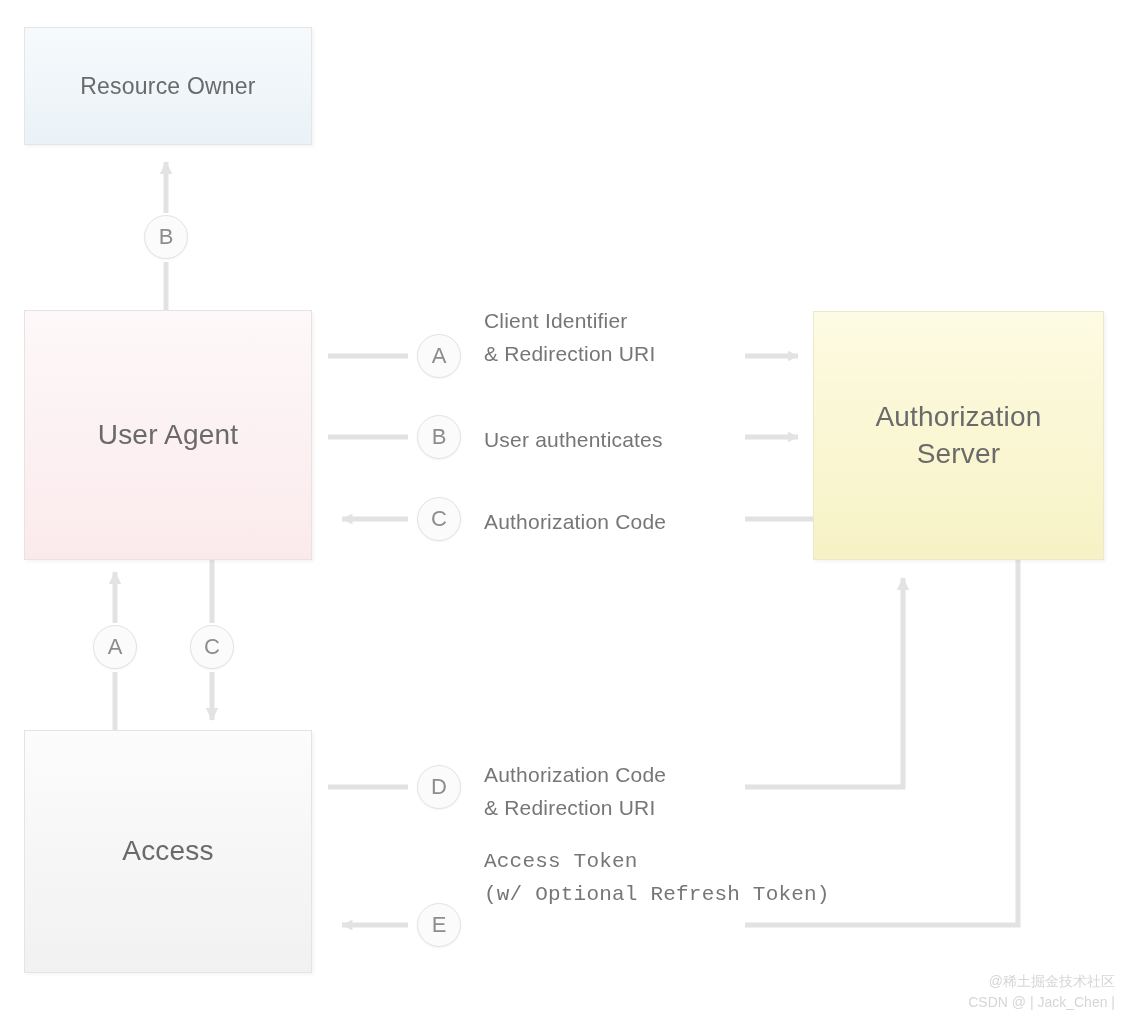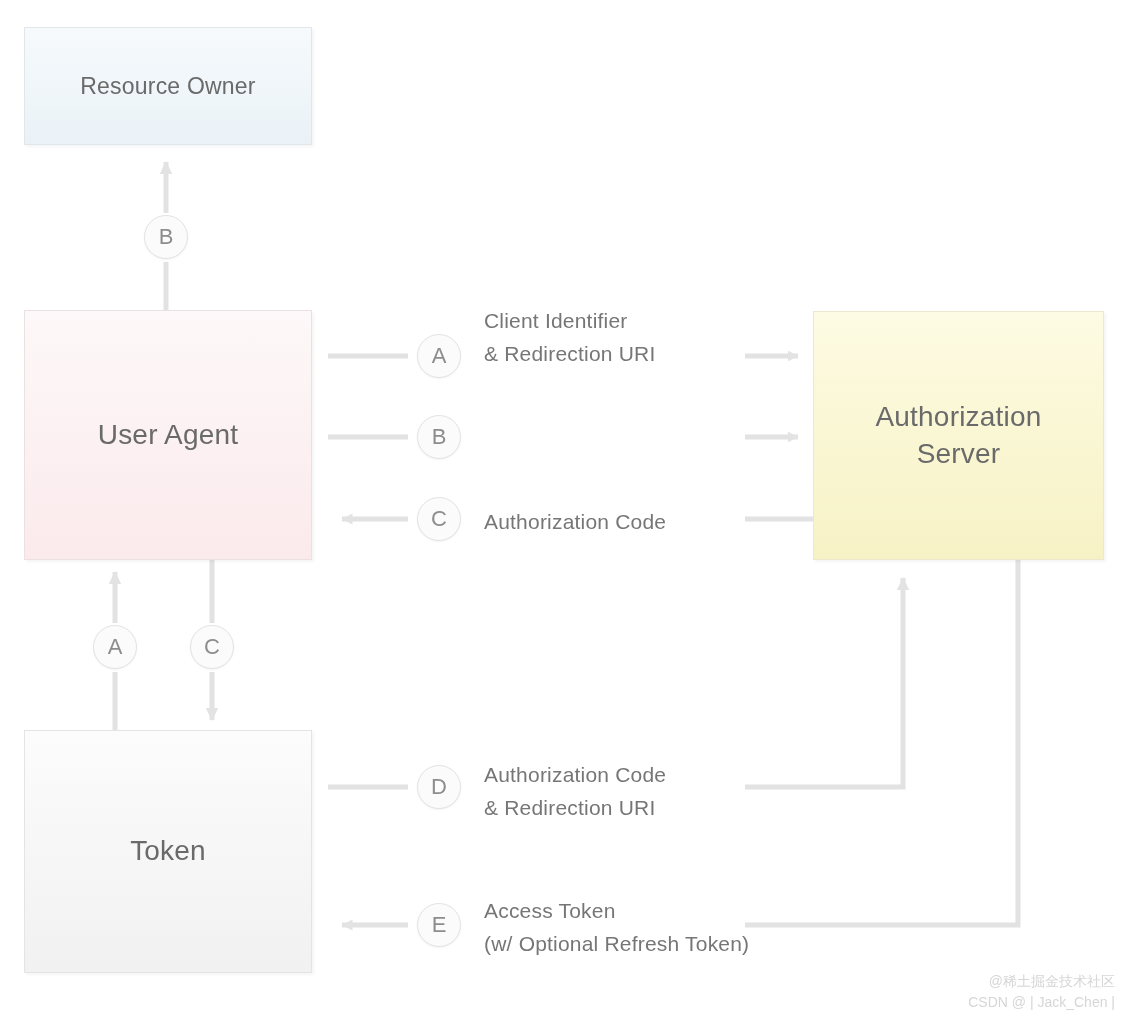--- a/index.html
+++ b/index.html
@@ -108,21 +108,21 @@
     color: #767676;
     font-size: 21px;
     line-height: 1.55;
     letter-spacing: 0.2px;
     white-space: pre-line;
   }
   #text-row-a { left: 484px; top: 305px; }
   #text-row-b { left: 484px; top: 424px; }
   #text-row-c { left: 484px; top: 506px; }
   #text-row-d { left: 484px; top: 759px; }
-  #text-row-e { left: 484px; top: 895px; }
+  #text-row-e { left: 484px; top: 846px; font-family: Liberation Mono, monospace; }
 
   
   #watermark {
     position: absolute;
     right: 18px;
     bottom: 8px;
     text-align: right;
     color: #d6d6d6;
     font-size: 14px;
     line-height: 1.45;
@@ -186,21 +186,21 @@
   <div id="node-resource-owner" class="node">
     <span class="node-label">Resource Owner</span>
   </div>
 
   <div id="node-authorization-server" class="node">
     <span class="node-label" style="white-space:pre-line;">Authorization
 Server</span>
   </div>
 
   <div id="node-client" class="node">
-    <span class="node-label">Token</span>
+    <span class="node-label">Access</span>
   </div>
 
   <div id="badge-ro-b" class="badge">
     <span class="badge-letter">B</span>
   </div>
 
   <div id="badge-row-a" class="badge">
     <span class="badge-letter">A</span>
   </div>
 
@@ -223,20 +223,21 @@
   <div id="badge-row-d" class="badge">
     <span class="badge-letter">D</span>
   </div>
 
   <div id="badge-row-e" class="badge">
     <span class="badge-letter">E</span>
   </div>
 
   <div id="text-row-a" class="step-text">Client Identifier
 &amp; Redirection URI</div>
+  <div id="text-row-b" class="step-text">User authenticates</div>
   <div id="text-row-c" class="step-text">Authorization Code</div>
   <div id="text-row-d" class="step-text">Authorization Code
 &amp; Redirection URI</div>
   <div id="text-row-e" class="step-text">Access Token
 (w/ Optional Refresh Token)</div>
 
   <div id="watermark">
     <span class="wm-line">@稀土掘金技术社区</span>
     <span class="wm-line">CSDN @ | Jack_Chen |</span>
   </div>

